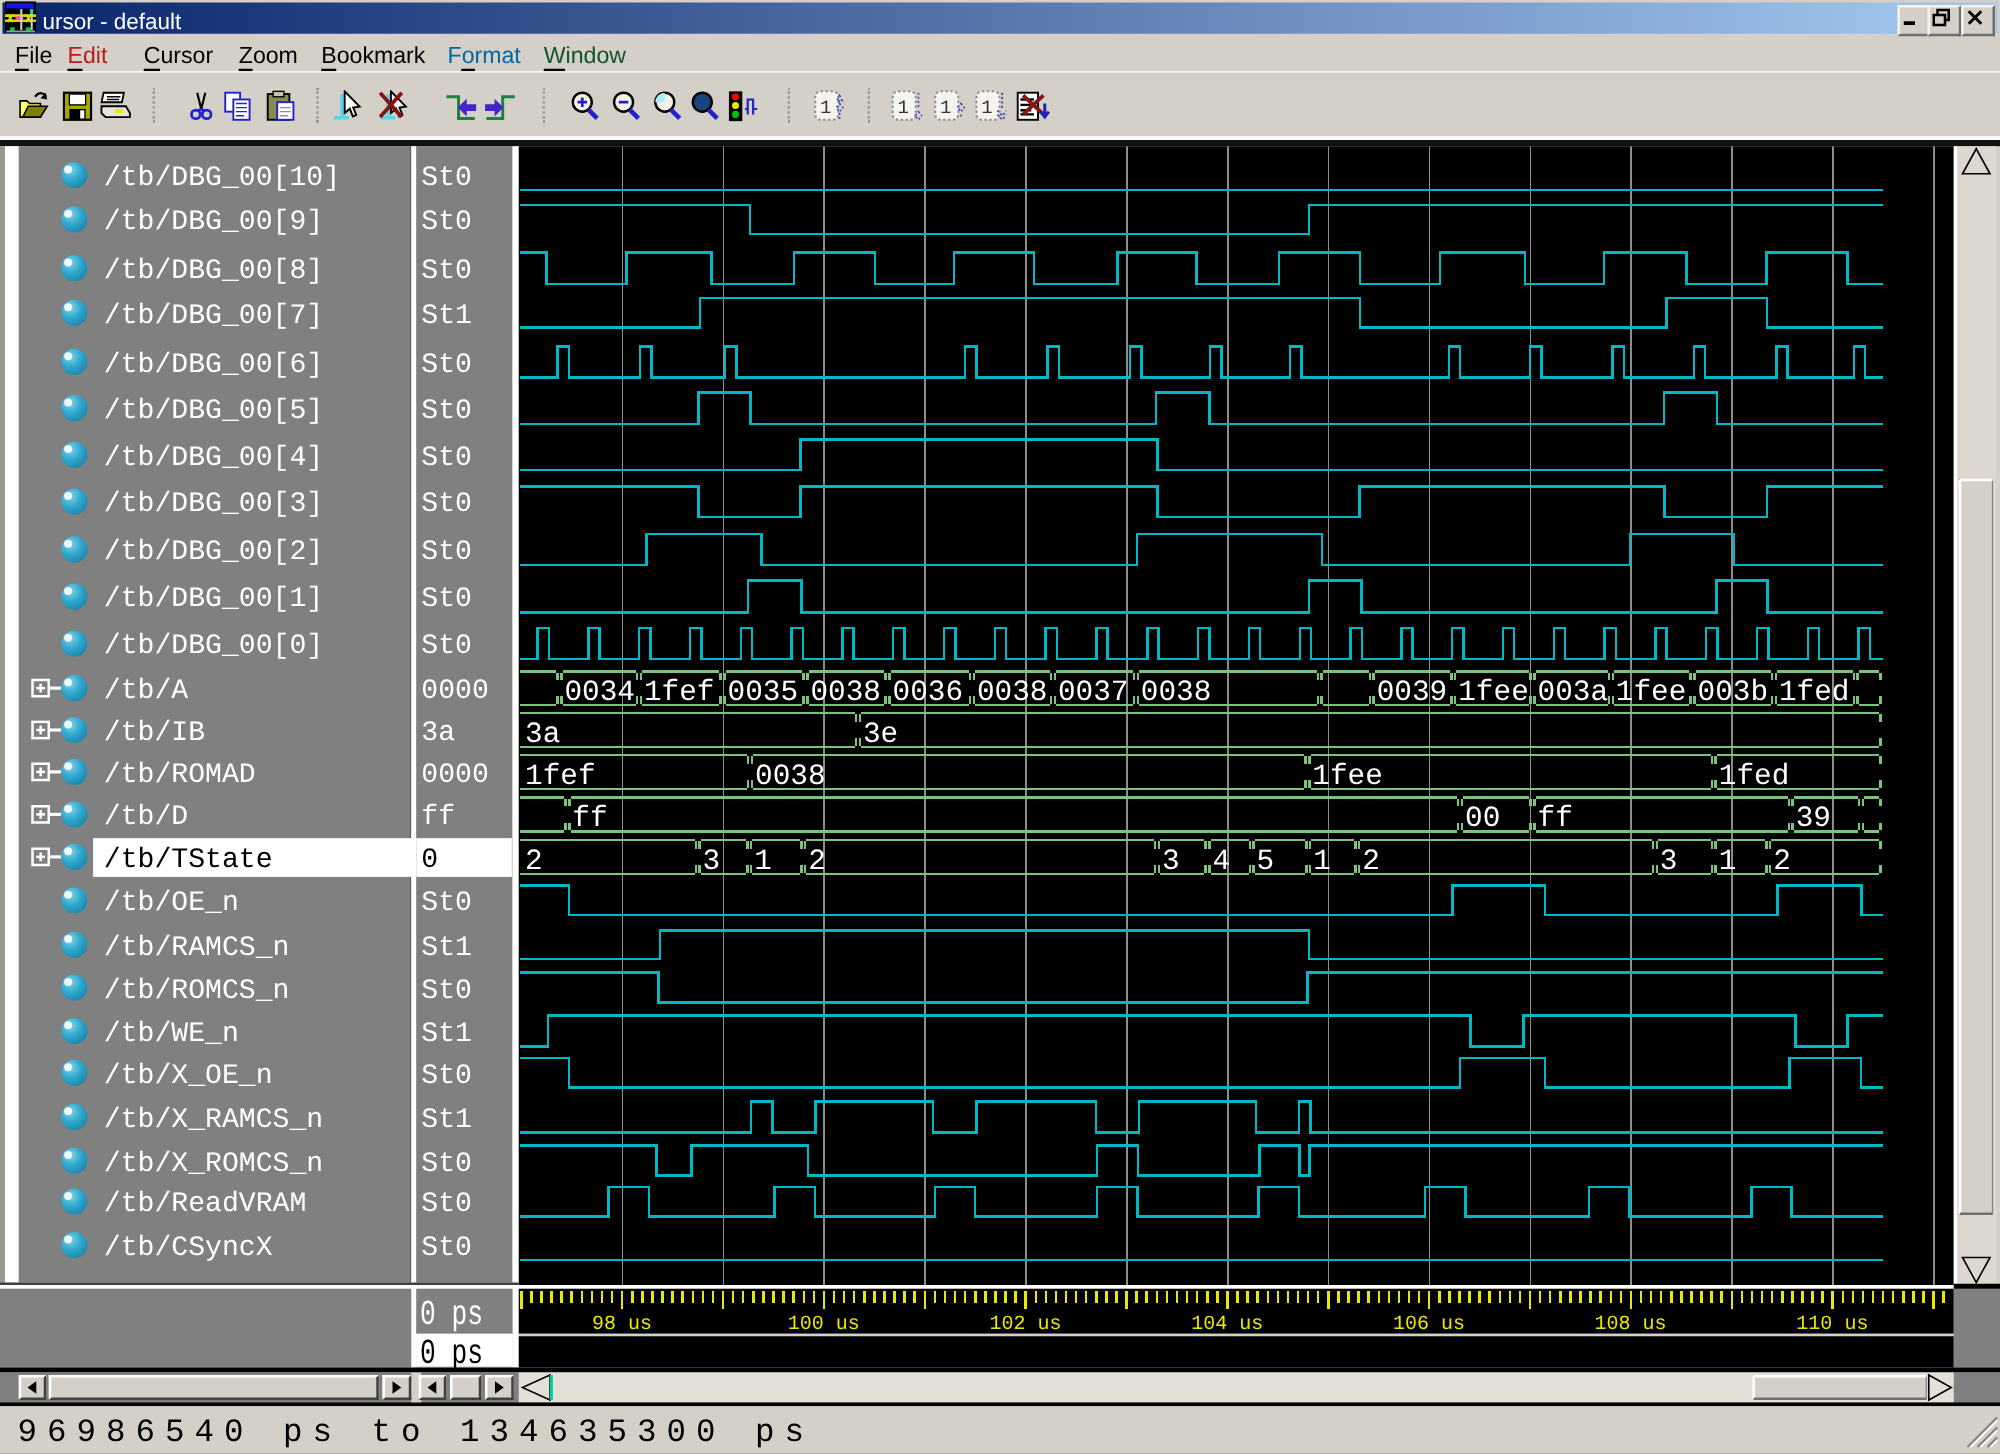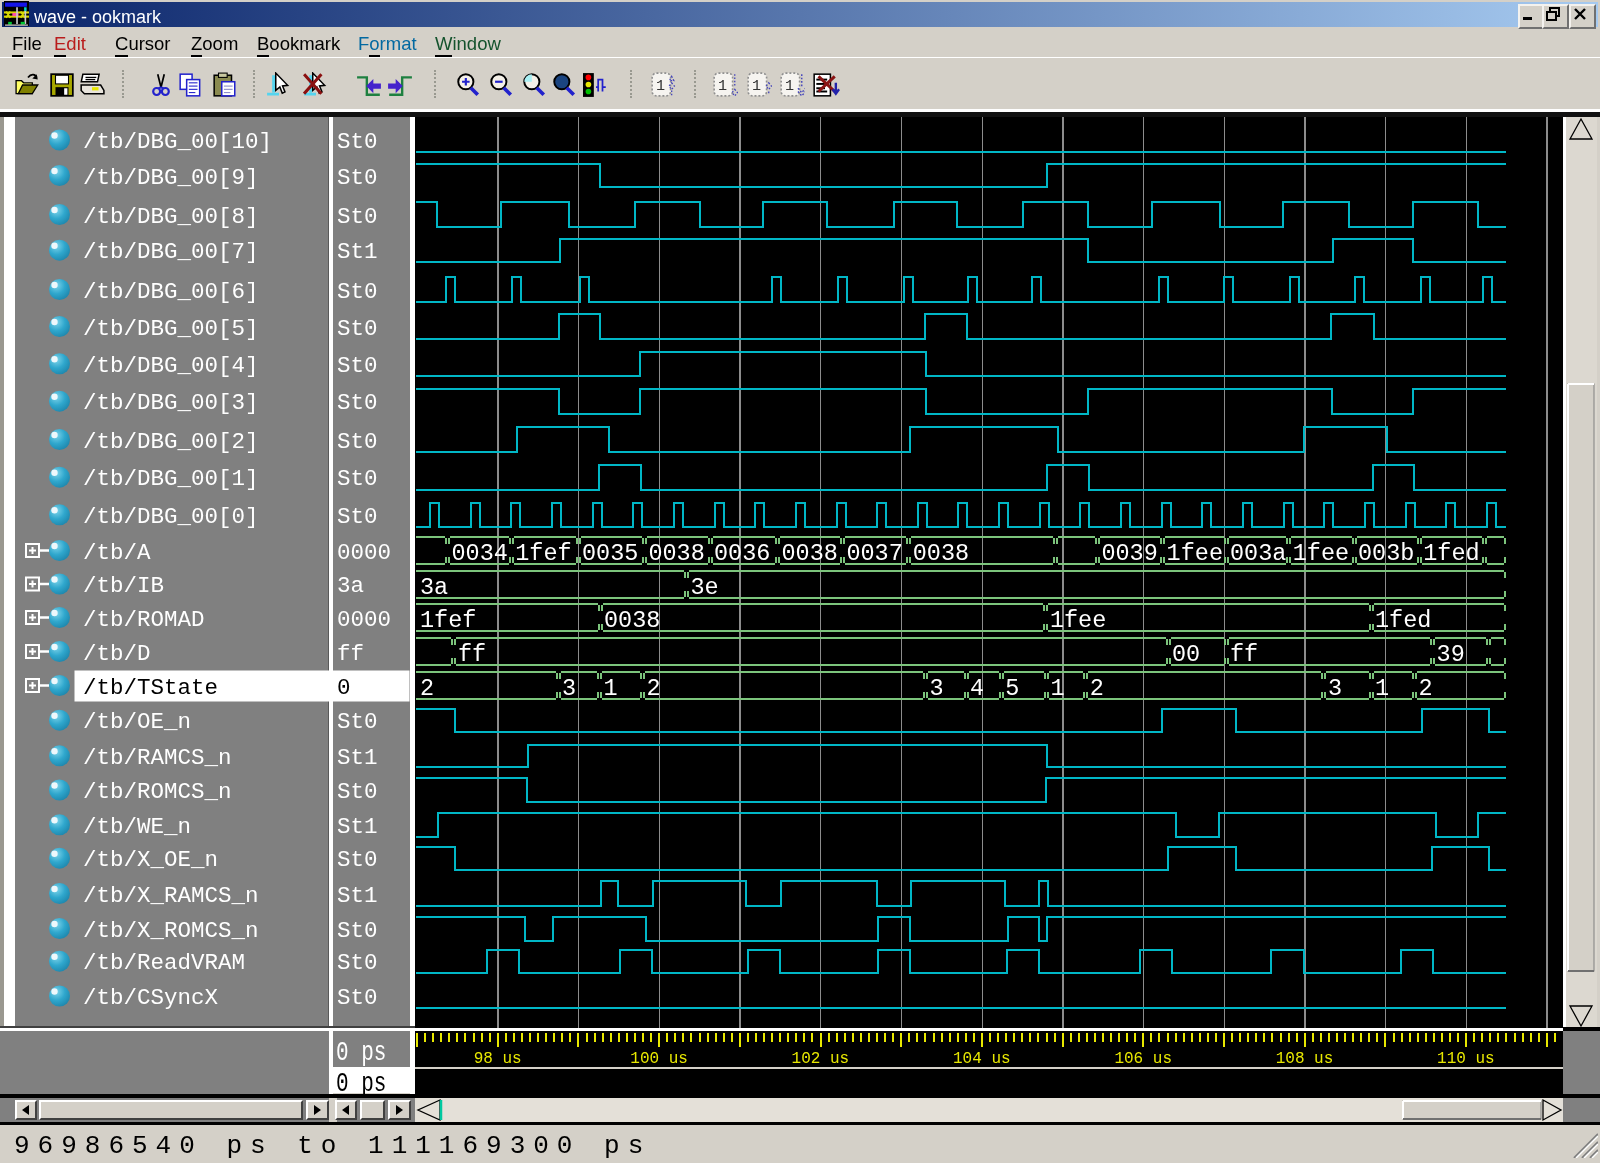--- a/index.html
+++ b/index.html
@@ -8,21 +8,21 @@
       <line x1="0" y1="15" x2="24" y2="15" stroke="#d8d800" stroke-width="2"></line>
       <path d="M2 10 L6 16 M2 16 L6 10 M16 10 L20 16 M16 16 L20 10" stroke="#d8d800" stroke-width="1.6"></path>
       <rect x="8" y="11.5" width="6" height="3" fill="#ff4fa7"></rect>
       <line x1="12.5" y1="6" x2="12.5" y2="22" stroke="#cccccc" stroke-width="1.6"></line>
       <line x1="20.5" y1="9" x2="20.5" y2="22" stroke="#cccccc" stroke-width="1.6"></line>
       <line x1="20.5" y1="6" x2="20.5" y2="9.5" stroke="#00d8c8" stroke-width="2.4"></line>
       <rect x="4" y="20" width="3.5" height="3" fill="#00c832"></rect>
       <rect x="16" y="20" width="4" height="3" fill="#00c832"></rect>
       <line x1="1" y1="23.2" x2="23" y2="23.2" stroke="#999" stroke-width="1.6"></line>
     </svg></div>
-<div class="abs" style="left:34px;top:7px;font:18px 'Liberation Sans';color:#fff">wave - ookmark</div>
+<div class="abs" style="left:34px;top:7px;font:18px 'Liberation Sans';color:#fff">ursor - default</div>
 <div style="position:absolute;left:1518px;top:4px;width:23px;height:21px;background:#d4d0c8;border-top:2px solid #f4f2ee;border-left:2px solid #f4f2ee;border-right:2px solid #707070;border-bottom:2px solid #707070;"><svg width="19" height="17" viewBox="0 0 19 17">
       <rect x="3" y="11" width="9" height="3" fill="#000"></rect>
     </svg></div>
 <div style="position:absolute;left:1542px;top:4px;width:23px;height:21px;background:#d4d0c8;border-top:2px solid #f4f2ee;border-left:2px solid #f4f2ee;border-right:2px solid #707070;border-bottom:2px solid #707070;"><svg width="19" height="17" viewBox="0 0 19 17">
       <rect x="6" y="2" width="9" height="8" fill="none" stroke="#000" stroke-width="2"></rect>
       <rect x="3" y="6" width="9" height="8" fill="#d4d0c8" stroke="#000" stroke-width="2"></rect>
     </svg></div>
 <div style="position:absolute;left:1569px;top:4px;width:23px;height:21px;background:#d4d0c8;border-top:2px solid #f4f2ee;border-left:2px solid #f4f2ee;border-right:2px solid #707070;border-bottom:2px solid #707070;"><svg width="19" height="17" viewBox="0 0 19 17">
       <path d="M4 3 L14 13 M14 3 L4 13" stroke="#000" stroke-width="2.4"></path>
     </svg></div>
@@ -787,21 +787,21 @@
     <path d="M 25 2 L 3 12 L 25 22 Z" fill="#e4e0d8" stroke="#000" stroke-width="1.3"></path>
     <line x1="26" y1="2" x2="26" y2="22" stroke="#00c8a0" stroke-width="2.5"></line>
     <rect x="988" y="3" width="138" height="18" fill="#d4d0c8" stroke="#808080" stroke-width="1"></rect>
     <line x1="988" y1="3" x2="1126" y2="3" stroke="#fff" stroke-width="2"></line>
     <line x1="988" y1="3" x2="988" y2="21" stroke="#fff" stroke-width="2"></line>
     <line x1="988" y1="21" x2="1126" y2="21" stroke="#707070" stroke-width="2"></line>
     <path d="M 1128 2 L 1146 12 L 1128 22 Z" fill="#e4e0d8" stroke="#000" stroke-width="1.3"></path>
   </svg>
 <div class="abs" style="left:0px;top:1122px;width:1600px;height:3px;background:#000"></div>
 <div class="abs" style="left:0px;top:1125px;width:1600px;height:33px;background:#d4d0c8"></div>
-<div class="abs" style="left:14px;top:1131px;font:26px 'Liberation Mono';letter-spacing:8px;color:#000">96986540 ps to 111169300 ps</div>
+<div class="abs" style="left:14px;top:1131px;font:26px 'Liberation Mono';letter-spacing:8px;color:#000">96986540 ps to 134635300 ps</div>
 <svg class="abs" style="left:1570px;top:1130px" width="28" height="28" viewBox="0 0 28 28">
     <g stroke="#808080" stroke-width="2">
       <line x1="28" y1="4" x2="4" y2="28"></line>
       <line x1="28" y1="12" x2="12" y2="28"></line>
       <line x1="28" y1="20" x2="20" y2="28"></line>
     </g>
     <g stroke="#fff" stroke-width="1.5">
       <line x1="28" y1="6" x2="6" y2="28"></line>
       <line x1="28" y1="14" x2="14" y2="28"></line>
       <line x1="28" y1="22" x2="22" y2="28"></line>

